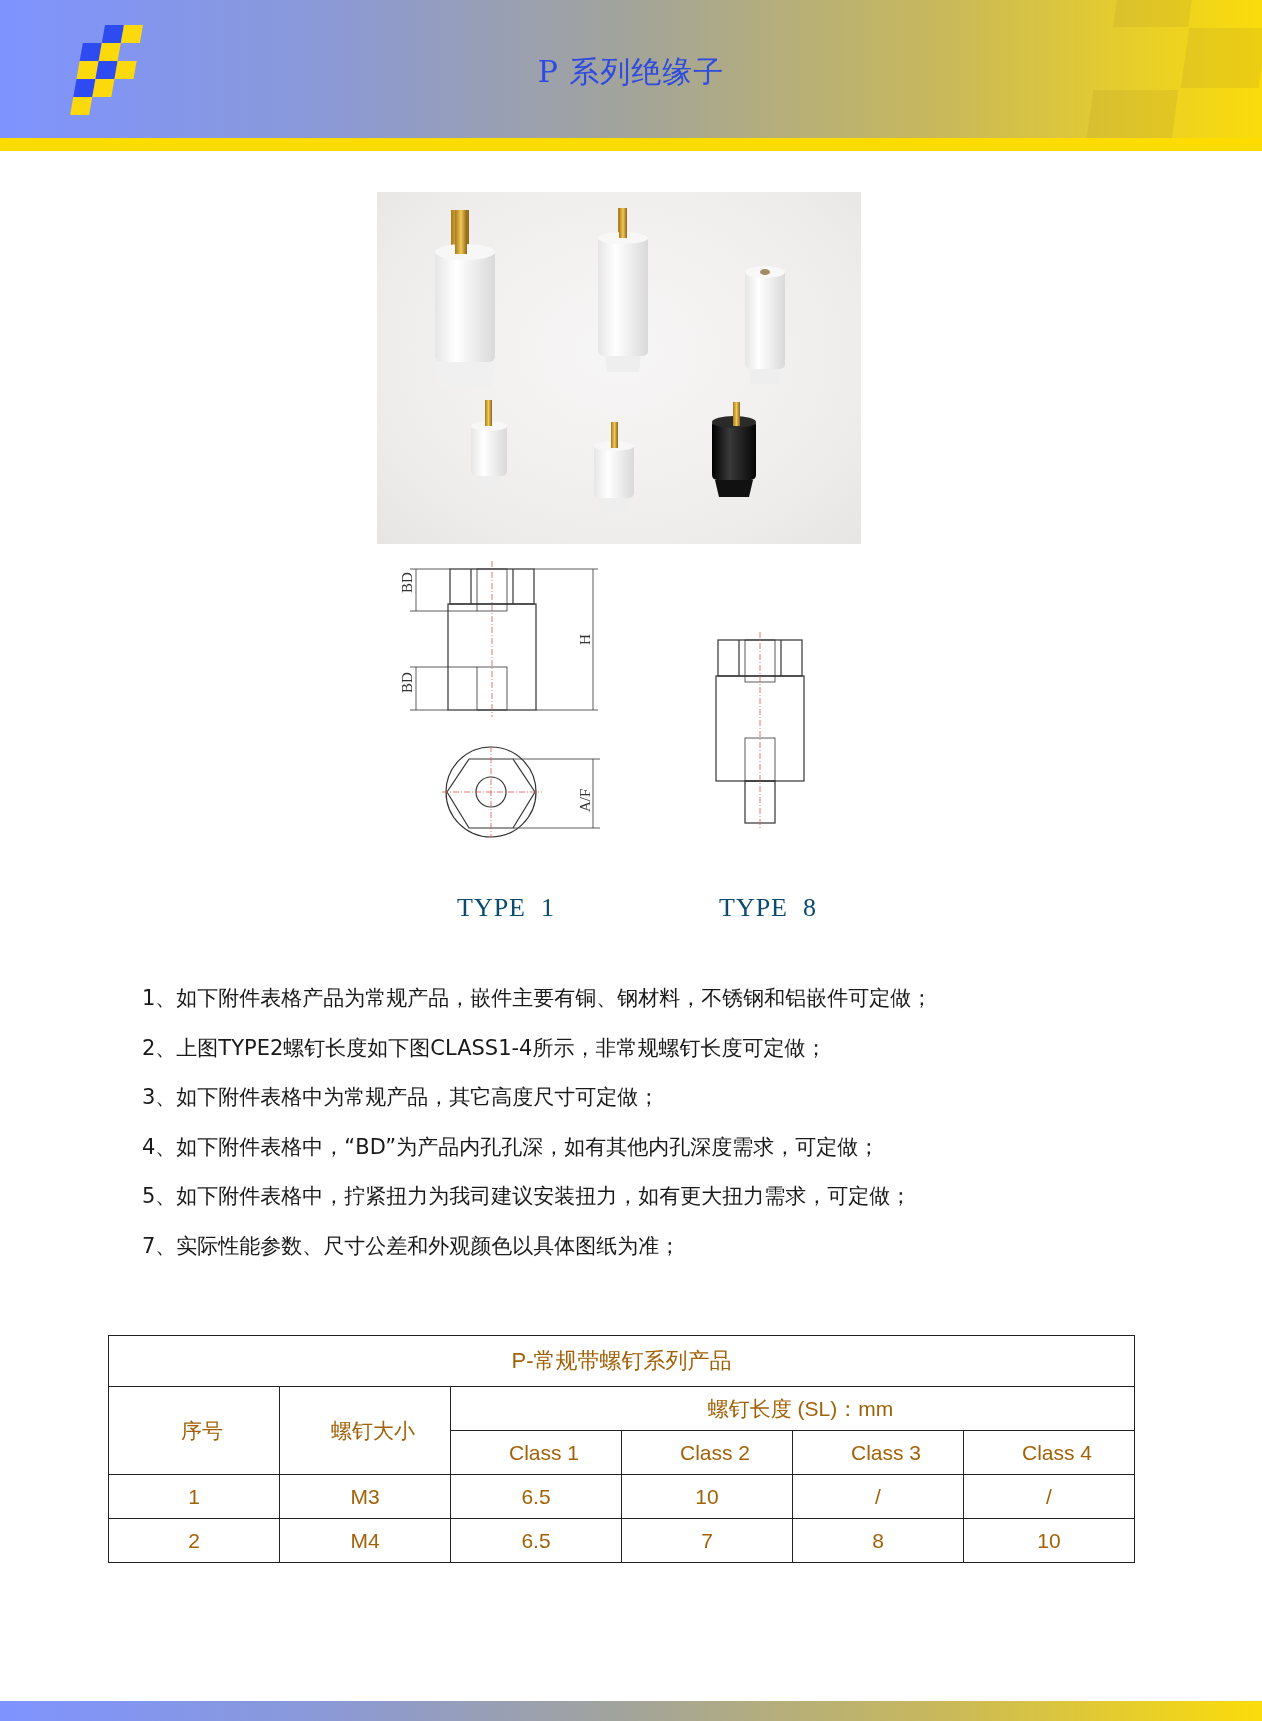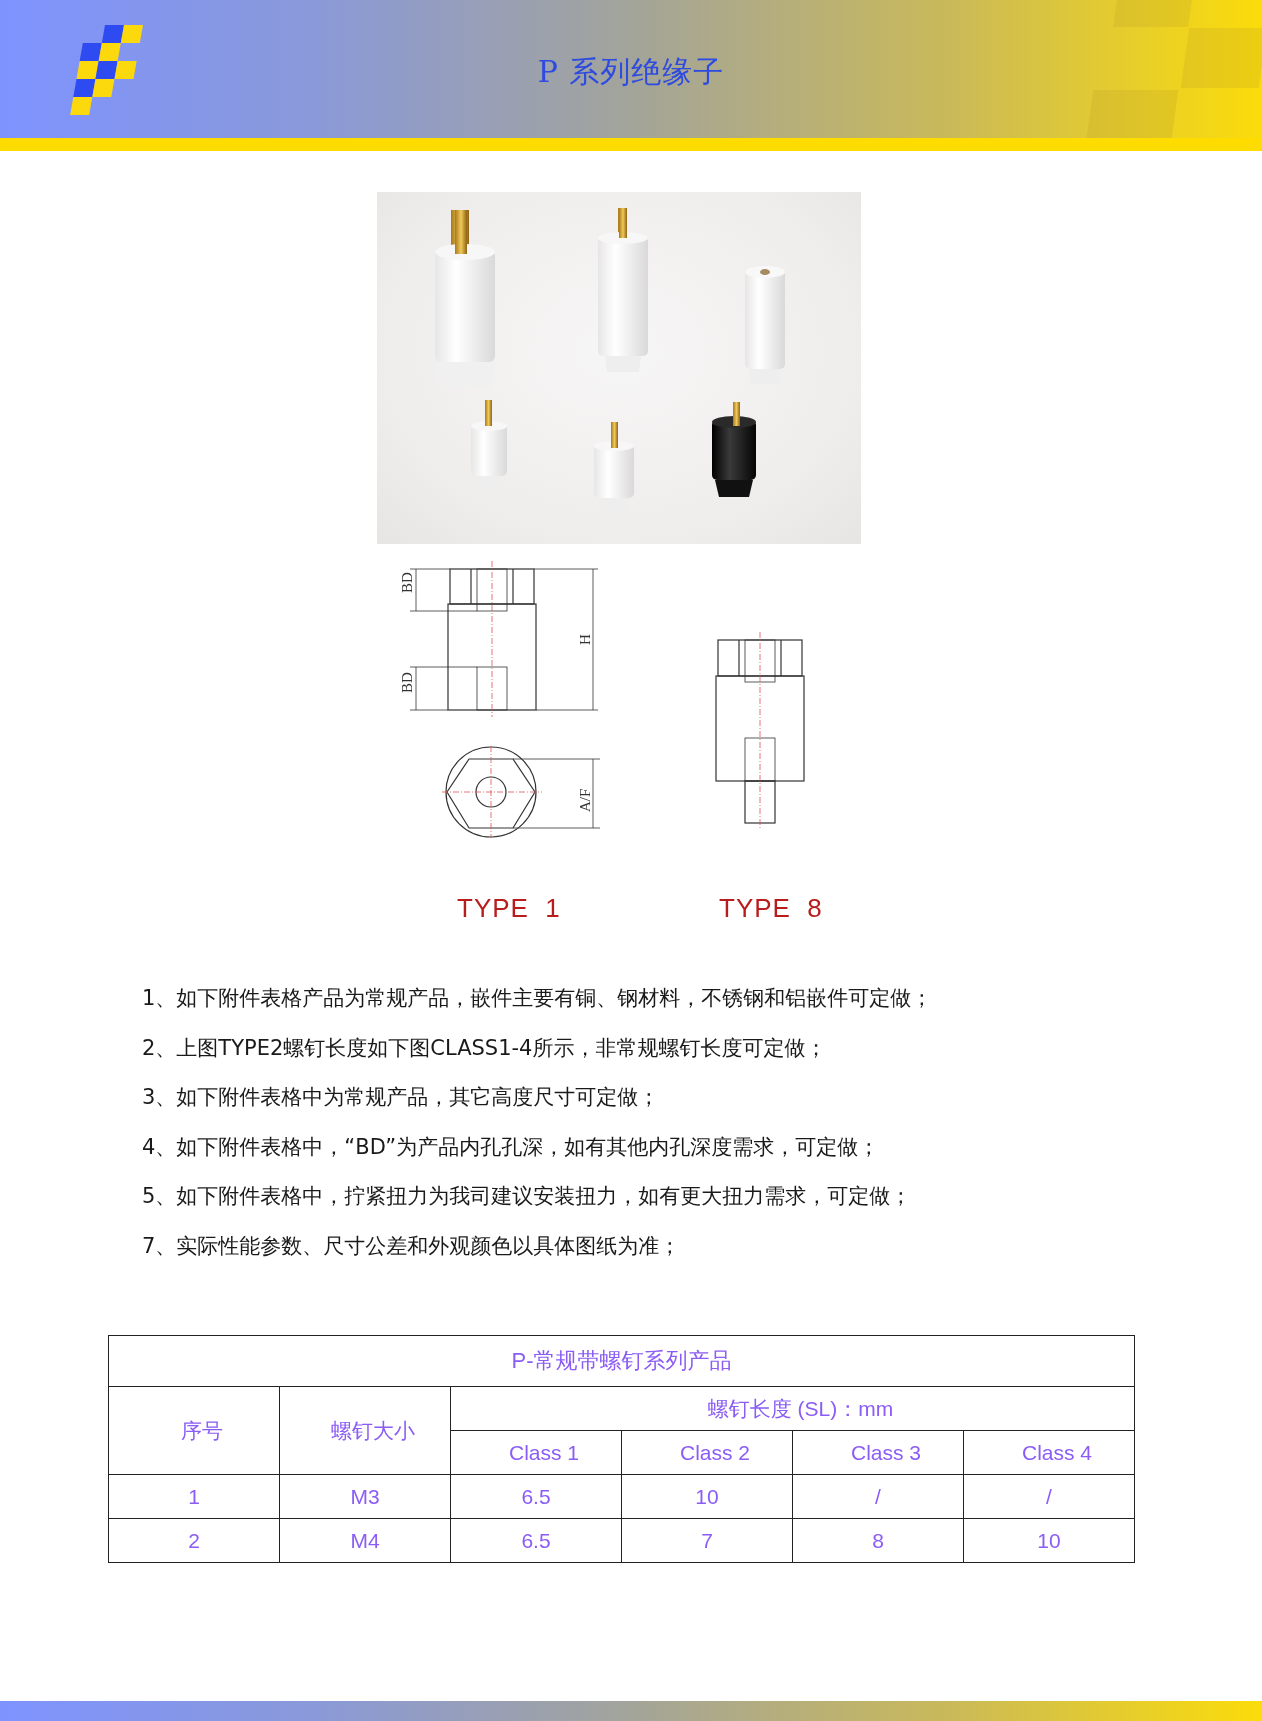--- a/index.html
+++ b/index.html
@@ -31,40 +31,40 @@
   }
   
   .photo {
     position:absolute; left:377px; top:192px; width:484px; height:352px;
     background:radial-gradient(ellipse at 50% 45%,#f7f6f6 0%,#efedec 70%,#e7e5e4 100%);
   }
   .photo svg { position:absolute; left:0; top:0; }
   
   .drawing { position:absolute; }
   .type-label {
-    position:absolute; font-family:Liberation Sans, sans-serif;
-    font-size:26px; color:#b91c1c; letter-spacing:1px;
+    position:absolute; font-family:Liberation Serif, serif;
+    font-size:26px; color:#0c4a6e; letter-spacing:1px;
   }
   
   .notes {
     position:absolute; left:130px; top:962px; width:1000px;
     list-style:none; margin:12px; padding:0;
   }
   .notes li {
     font-size:21px; line-height:49.5px; height:49.5px; white-space:nowrap; color:#1a1a1a;
   }
   
   .spec-table {
     position:absolute; left:108px; top:1335px; width:1026px;
     border-collapse:collapse; table-layout:fixed;
     font-family:"Liberation Sans","DejaVu Sans",sans-serif;
   }
   .spec-table td, .spec-table th {
     border:1.5px solid #222; text-align:center; vertical-align:middle;
-    font-weight:normal; font-size:21px; color:#8b5cf6; padding:0;
+    font-weight:normal; font-size:21px; color:#a16207; padding:0;
   }
   .spec-table .title-row td { height:50px; font-size:22px; }
   .spec-table .sub-row td { height:43px;padding-left:16px; }
   .spec-table .data-row td { height:43px; }
   
   .footer {
     position:absolute; left:0; top:1701px; width:1262px; height:76px;
     background:linear-gradient(90deg,#7e93ff 0%,#8a99d8 25%,#a3a49a 50%,#c9b95a 75%,#fbdc0a 100%);
   }
   .footer-slogan {

